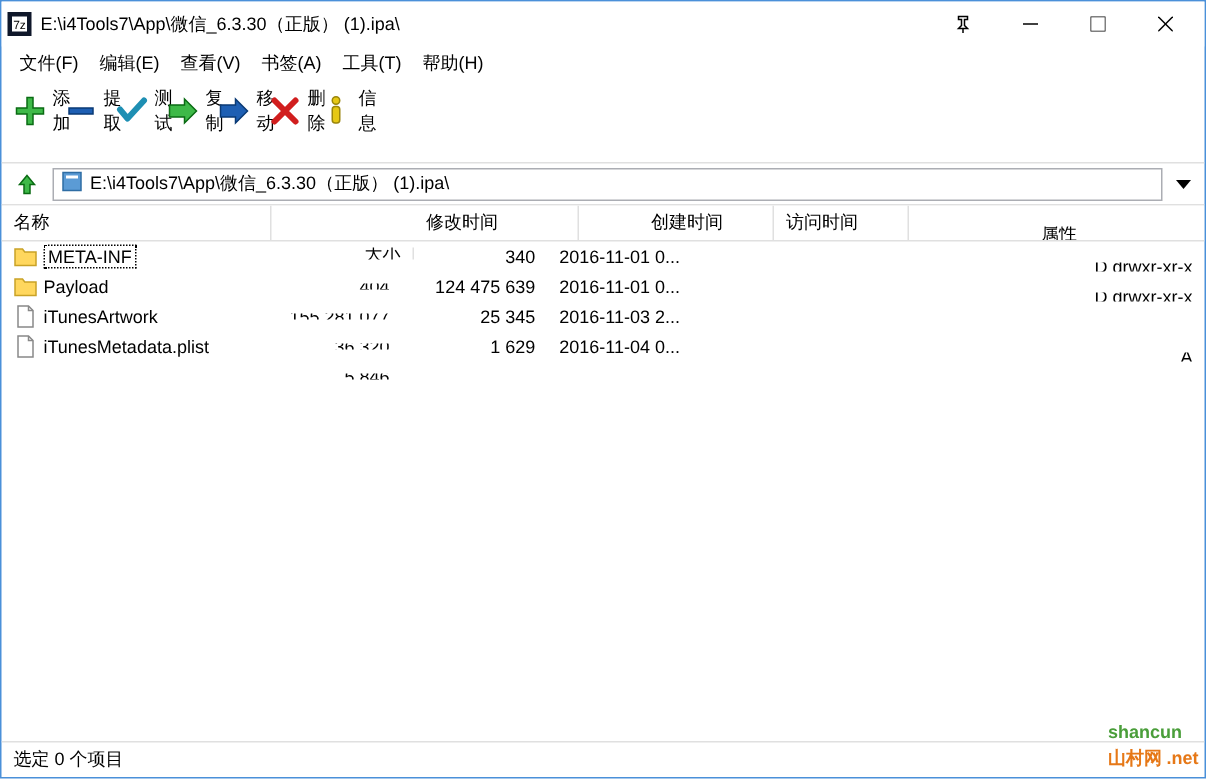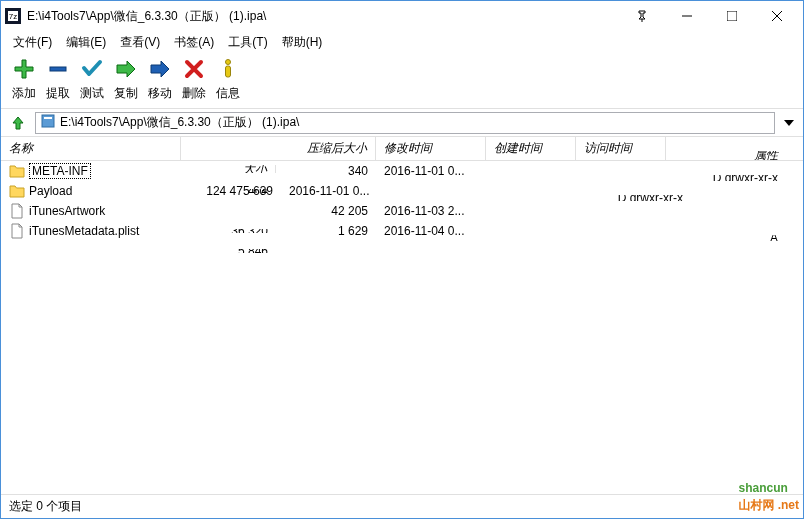--- a/index.html
+++ b/index.html
@@ -5,35 +5,35 @@
     * { margin: 0; padding: 0; box-sizing: border-box; font-family: "Microsoft YaHei", "Segoe UI", sans-serif; font-size: 12px; }
     body { background: #fff; width: 804px; height: 519px; border: 1px solid #4a90d9; display: flex; flex-direction: column; }
     .titlebar { height: 30px; background: #fff; display: flex; align-items: center; padding: 0 4px; }
     .titlebar-icon { width: 16px; height: 16px; border: 3px solid #0f172a; display: flex; align-items: center; justify-content: center; font-size: 8px; margin-right: 6px; }
     .titlebar-text { flex: 1; font-size: 12px; color: #000; }
     .win-controls { display: flex; }
     .win-btn { width: 45px; height: 28px; display: flex; align-items: center; justify-content: center; cursor: pointer; }
     .menubar { height: 22px; display: flex; align-items: center; padding: 0 6px; gap: 2px; }
     .menu-item { padding: 2px 6px; cursor: pointer; text-align: right; }
     .toolbar { height: 56px; display: flex; align-items: flex-start; padding: 4px 8px; gap: 4px; border-bottom: 1px solid #e0e0e0; }
-    .tool-btn { width: 30px; display: flex; flex-direction: column; align-items: center; cursor: pointer; gap: 4px; }
+    .tool-btn { width: 30px; display: flex; flex-direction: row; align-items: center; cursor: pointer; gap: 4px; }
     .tool-icon { width: 24px; height: 24px; display: flex; align-items: center; justify-content: center; }
     .tool-label { font-size: 12px; }
     .pathbar { height: 28px; display: flex; align-items: center; padding: 2px 6px; gap: 6px; border-bottom: 1px solid #e0e0e0; }
     .up-btn { width: 22px; height: 22px; display: flex; align-items: center; justify-content: center; cursor: pointer; }
     .path-input { flex: 1; height: 22px; border: 1px solid #abadb3; display: flex; align-items: center; padding: 0 4px; gap: 4px; }
     .path-dropdown { width: 16px; height: 22px; display: flex; align-items: center; justify-content: center; cursor: pointer; }
     .filelist { flex: 1; overflow: auto; }
-    .filelist-header { display: flex; height: 24px; border-bottom: 1px solid #e0e0e0; background: #fff; font-style: italic; }
+    .filelist-header { display: flex; height: 24px; border-bottom: 1px solid #e0e0e0; background: #fff; }
     .col { padding: 4px 8px; border-right: 1px solid #e0e0e0; display: flex; align-items: center; white-space: nowrap; overflow: hidden; }
     .col-name { width: 180px; }
     .col-size { width: 95px; justify-content: flex-end; margin-top: 28px; }
     .col-packed { width: 100px; justify-content: flex-end; }
     .col-modified { width: 110px; }
-    .col-created { width: 90px; }
+    .col-created { width: 90px; margin-left: 40px; }
     .col-accessed { width: 90px; }
     .col-attr { width: 120px; justify-content: flex-end; border-right: none; margin-top: 14px; }
     .filelist-body { }
     .file-row { display: flex; height: 20px; cursor: pointer; }
     .file-row.selected .col-name .filename-box { border: 1px dotted #000; background: #fff; padding: 0 2px; }
     .file-cell { padding: 2px 8px; display: flex; align-items: center; white-space: nowrap; overflow: hidden; }
     .file-icon { width: 16px; height: 16px; margin-right: 4px; flex-shrink: 0; display: inline-flex; align-items: center; justify-content: center; }
     .statusbar { height: 24px; border-top: 1px solid #e0e0e0; display: flex; align-items: center; padding: 0 8px; }
     .watermark { position: absolute; bottom: 5px; right: 5px; font-size: 18px; font-weight: bold; pointer-events: none; }
     .watermark .green { color: #4a9e3a; }
@@ -158,21 +158,20 @@
       <svg width="10" height="6">
         <path d="M0 0 L10 0 L5 6 Z" fill="#000"></path>
       </svg>
     </div>
 </div>
 
 <div class="filelist">
   <div class="filelist-header">
     <div class="col col-name">名称</div>
     <div class="col col-size">大小</div>
-    <div class="col col-packed">压缩后大小</div>
     <div class="col col-modified">修改时间</div>
     <div class="col col-created">创建时间</div>
     <div class="col col-accessed">访问时间</div>
     <div class="col col-attr">属性</div>
   </div>
   <div class="filelist-body" id="filelist-body">
       <div class="file-row selected">
         <div class="file-cell col-name">
           <span class="file-icon">
             <svg width="16" height="16" viewBox="0 0 16 16">
@@ -190,38 +189,39 @@
       </div>
       <div class="file-row">
         <div class="file-cell col-name">
           <span class="file-icon">
             <svg width="16" height="16" viewBox="0 0 16 16">
               <path class="folder-svg" d="M1 3 L6 3 L7.5 5 L15 5 L15 14 L1 14 Z" stroke-width="1"></path>
             </svg>
           </span>
           <span>Payload</span>
         </div>
+        <div class="file-cell col-size" style="justify-content:flex-end">155 281 077</div>
         <div class="file-cell col-packed" style="justify-content:flex-end">124 475 639</div>
         <div class="file-cell col-modified">2016-11-01 0...</div>
         <div class="file-cell col-created"></div>
         <div class="file-cell col-accessed"></div>
         <div class="file-cell col-attr" style="justify-content:flex-end">D drwxr-xr-x</div>
       </div>
       <div class="file-row">
         <div class="file-cell col-name">
           <span class="file-icon">
             <svg width="16" height="16" viewBox="0 0 16 16">
               <path class="file-svg" d="M3 1 L10 1 L13 4 L13 15 L3 15 Z" stroke-width="1"></path>
               <path d="M10 1 L10 4 L13 4" stroke="#888" fill="none"></path>
             </svg>
           </span>
           <span>iTunesArtwork</span>
         </div>
         <div class="file-cell col-size" style="justify-content:flex-end">36 320</div>
-        <div class="file-cell col-packed" style="justify-content:flex-end">42 205</div>
+        <div class="file-cell col-packed" style="justify-content:flex-end">25 345</div>
         <div class="file-cell col-modified">2016-11-03 2...</div>
         <div class="file-cell col-created"></div>
         <div class="file-cell col-accessed"></div>
         <div class="file-cell col-attr" style="justify-content:flex-end"></div>
       </div>
       <div class="file-row">
         <div class="file-cell col-name">
           <span class="file-icon">
             <svg width="16" height="16" viewBox="0 0 16 16">
               <path class="file-svg" d="M3 1 L10 1 L13 4 L13 15 L3 15 Z" stroke-width="1"></path>

